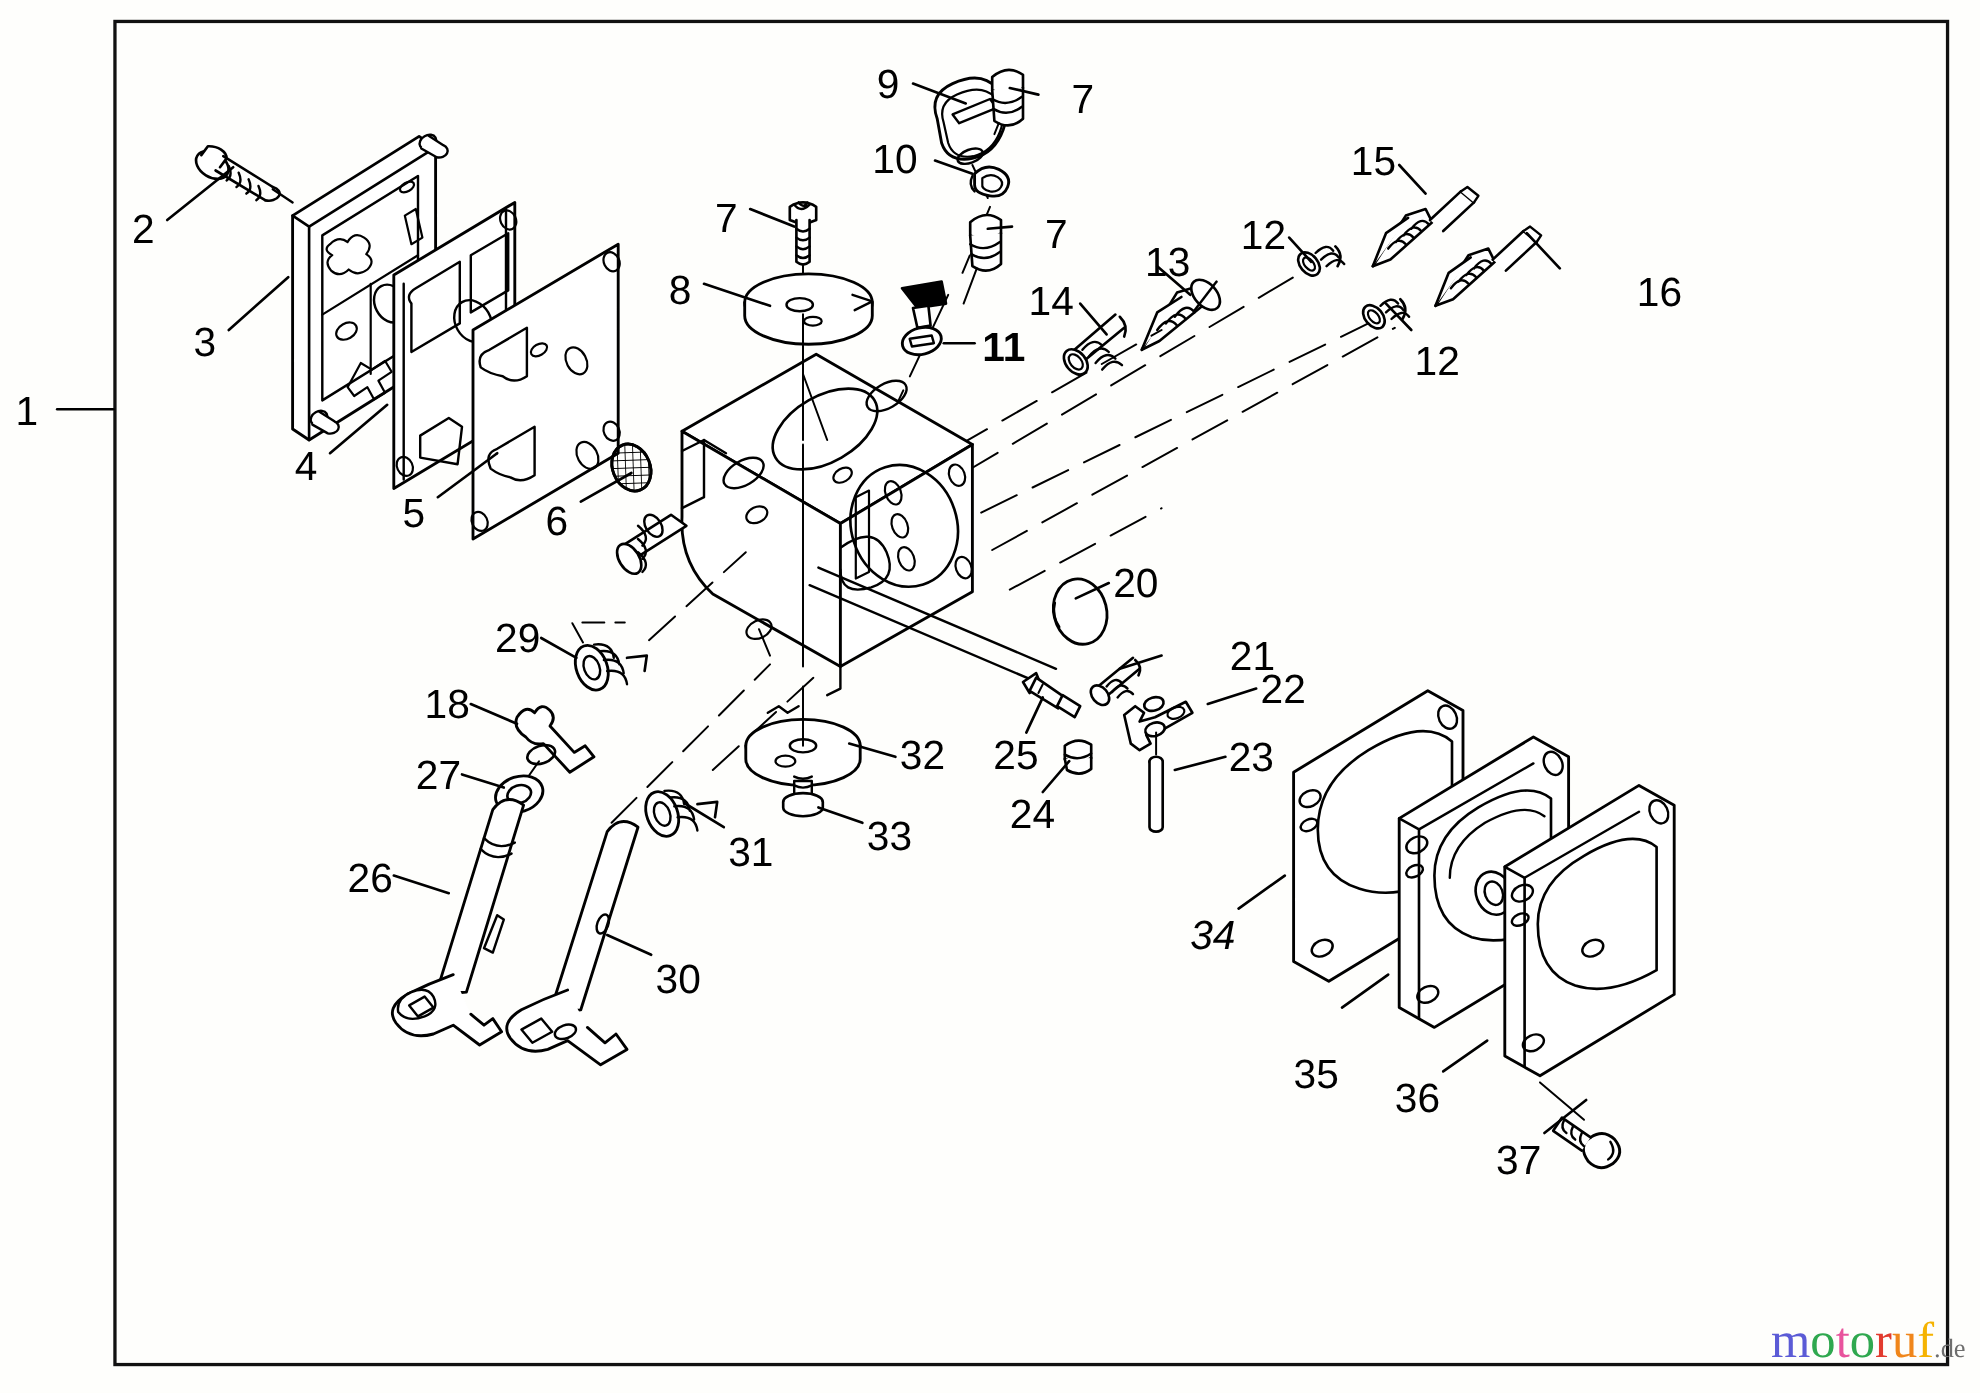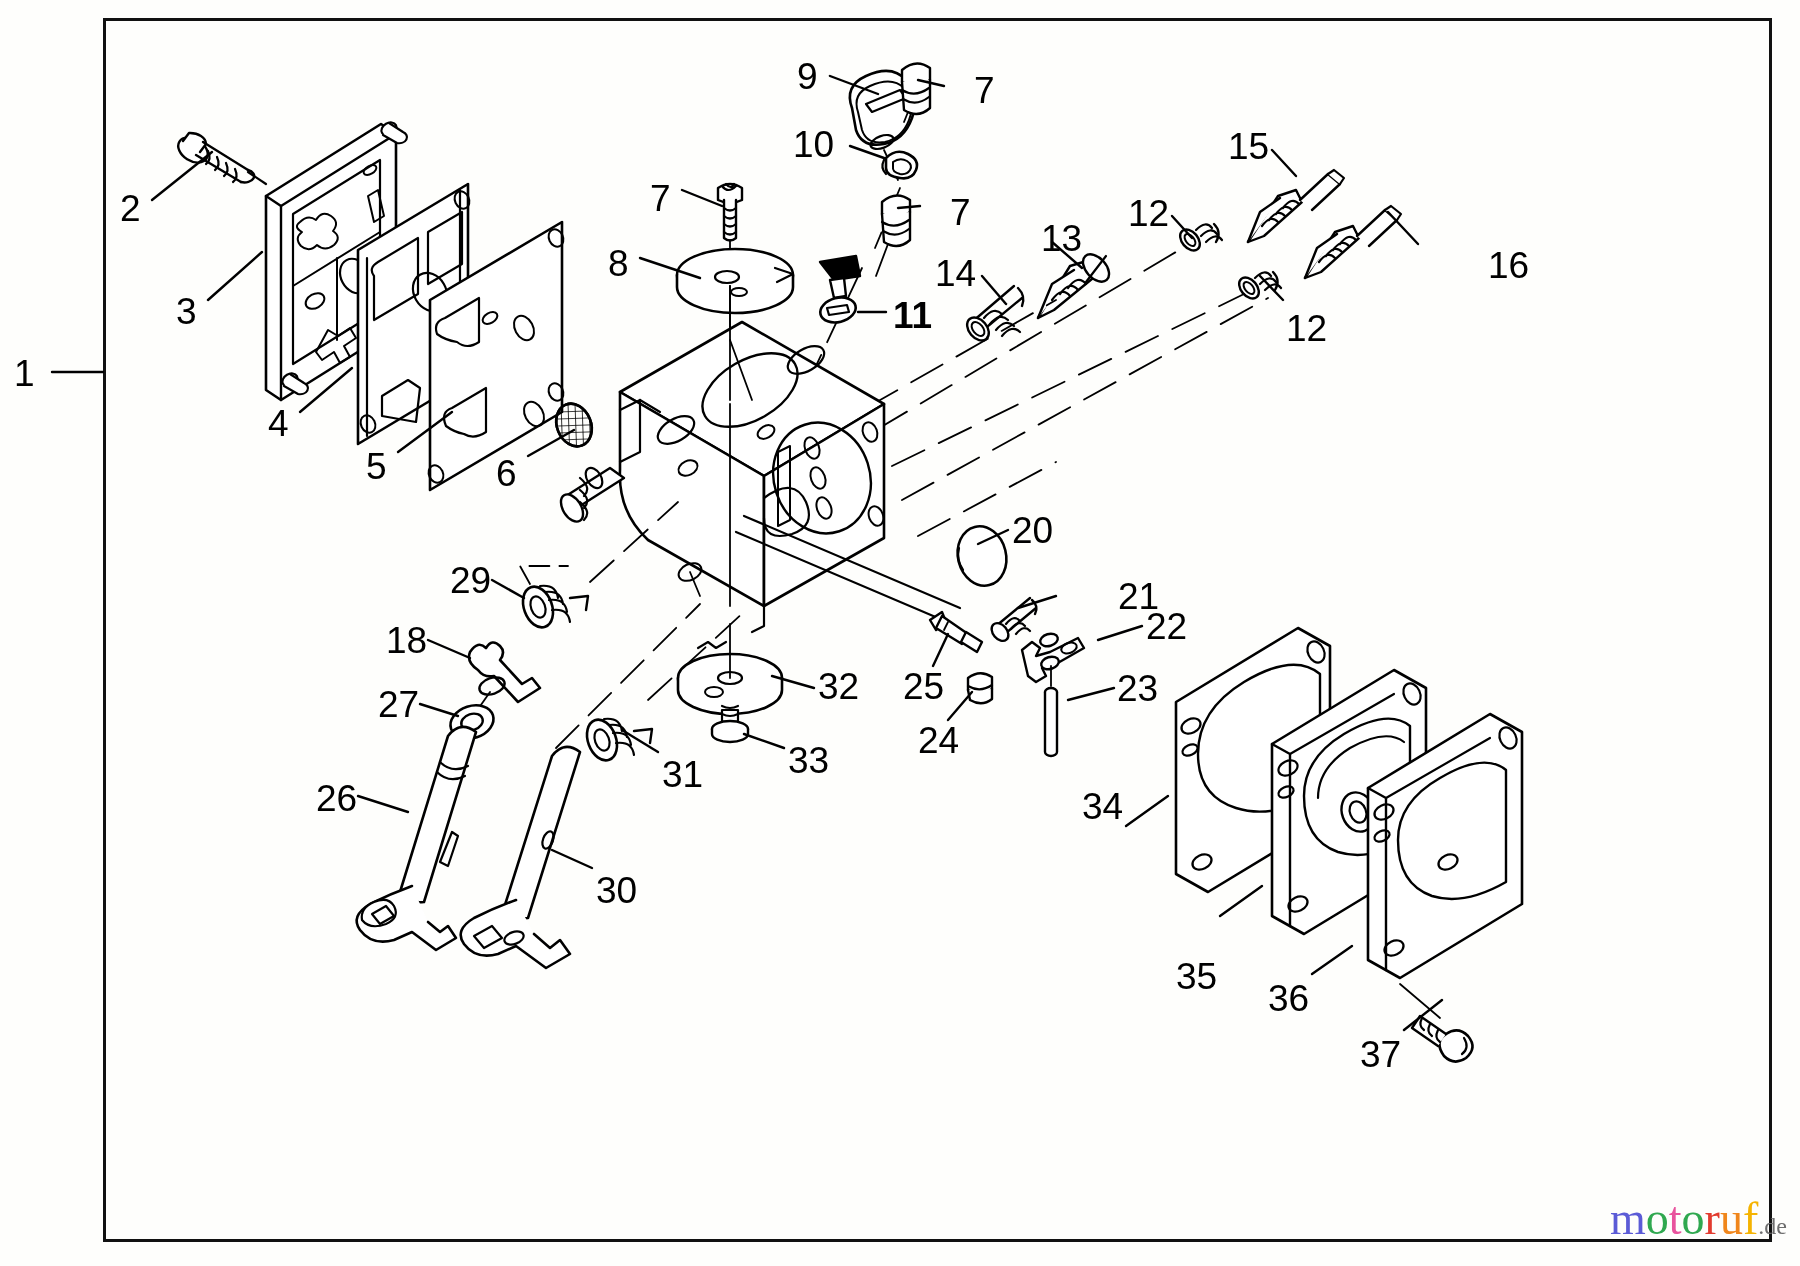--- a/index.html
+++ b/index.html
@@ -465,21 +465,21 @@
       <div class="lbl" style="left: 903px; top: 668px;">25</div>
       <div class="lbl" style="left: 918px; top: 722px;">24</div>
       <div class="lbl" style="left: 450px; top: 562px;">29</div>
       <div class="lbl" style="left: 386px; top: 622px;">18</div>
       <div class="lbl" style="left: 378px; top: 686px;">27</div>
       <div class="lbl" style="left: 316px; top: 780px;">26</div>
       <div class="lbl" style="left: 662px; top: 756px;">31</div>
       <div class="lbl" style="left: 596px; top: 872px;">30</div>
       <div class="lbl" style="left: 818px; top: 668px;">32</div>
       <div class="lbl" style="left: 788px; top: 742px;">33</div>
-      <div class="lbl" style="left: 1082px; top: 788px;">34</div>
+      <div class="lbl" style="left: 1082px; top: 832px; font-style: italic;">34</div>
       <div class="lbl" style="left: 1176px; top: 922px; margin-top: 36px;">35</div>
       <div class="lbl" style="left: 1268px; top: 980px;">36</div>
       <div class="lbl" style="left: 1360px; top: 1036px;">37</div>
     </div>
 
   <div id="wm"><span class="c" style="color: rgb(91, 91, 214);">m</span><span class="c" style="color: rgb(47, 168, 79);">o</span><span class="c" style="color: rgb(232, 83, 157);">t</span><span class="c" style="color: rgb(47, 168, 79);">o</span><span class="c" style="color: rgb(226, 59, 46);">r</span><span class="c" style="color: rgb(240, 134, 27);">u</span><span class="c" style="color: rgb(245, 179, 1);">f</span><span class="de" style="color: rgb(110, 110, 110);">.de</span></div>
 
 </div>
 
 </body></html>

